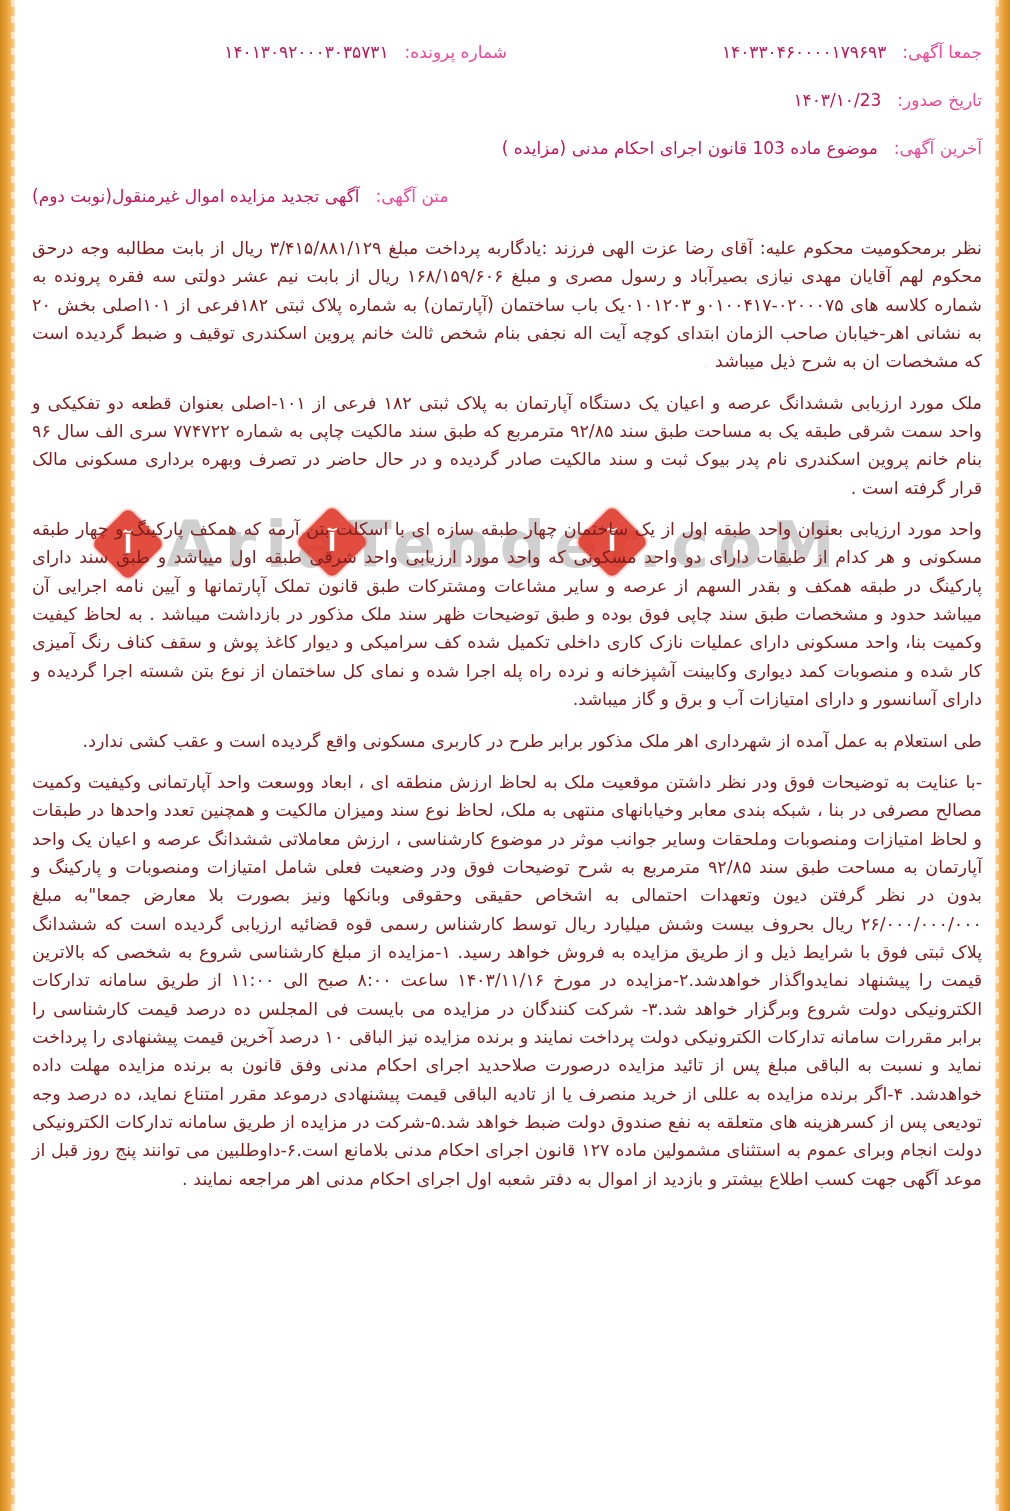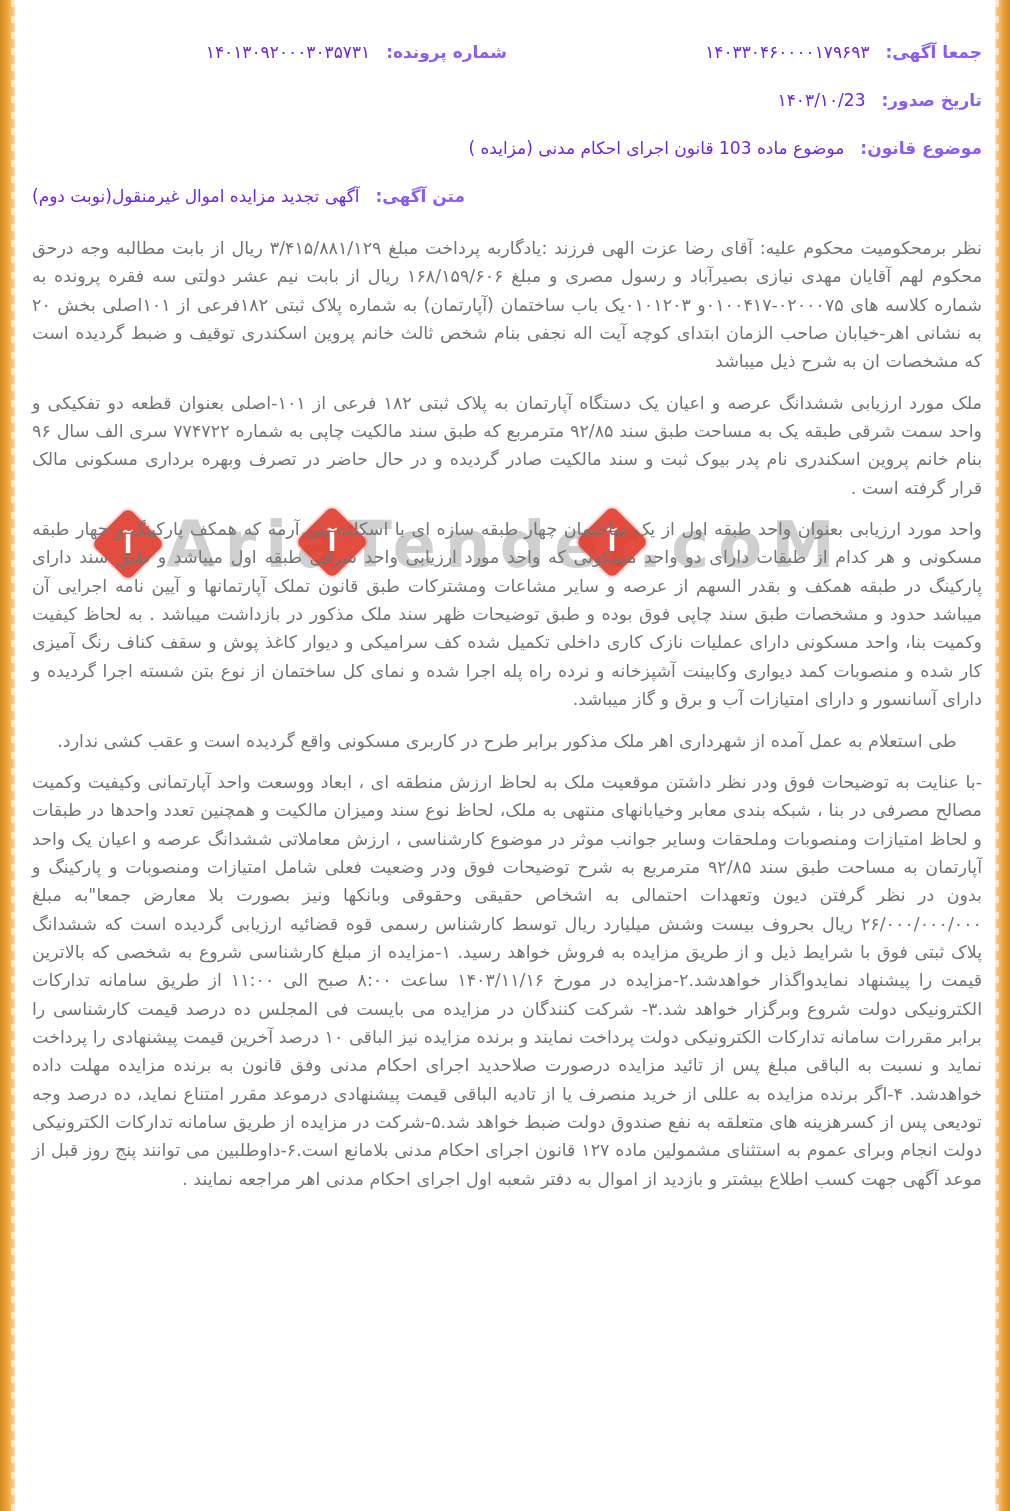--- a/index.html
+++ b/index.html
@@ -38,31 +38,31 @@
     z-index: 2;
     direction: rtl;
     padding: 42px 28px 0 32px;
   }
 
   header { margin-bottom: 10px; }
   .hrow { margin-bottom: 28px; font-size: 17px; }
   .cols { display: flex; }
   .cols .field { width: 50%; }
   .hrow.centered { text-align: left; }
-  .lbl { font-weight: bold; color: #8b5cf6; margin-left: 16px; }
-  .val { color: #6d28d9; }
+  .lbl { font-weight: normal; color: #ec4899; margin-left: 16px; }
+  .val { color: #be185d; }
 
   main p {
     font-size: 17.5px;
     line-height: 1.62;
-    color: #737373;
+    color: #7f1d1d;
     text-align: justify;
     margin-bottom: 13px;
   }
-  main p.oneline { text-align: center; }
+  main p.oneline { text-align: right; }
 
   
   .watermark {
     position: absolute;
     top: 492px; left: 0; right: 0;
     height: 130px;
     z-index: 1;
     pointer-events: none;
   }
   .wm-text {
@@ -129,21 +129,21 @@
       </div>
 
       <div class="hrow cols">
         <div class="field">
           <span class="lbl">تاریخ صدور:</span><span class="val">۱۴۰۳/۱۰/23</span>
         </div>
       </div>
 
       <div class="hrow">
         <div class="field">
-          <span class="lbl">موضوع قانون:</span><span class="val">موضوع ماده 103 قانون اجرای احکام مدنی (مزایده )</span>
+          <span class="lbl">آخرین آگهی:</span><span class="val">موضوع ماده 103 قانون اجرای احکام مدنی (مزایده )</span>
         </div>
       </div>
 
       <div class="hrow centered">
         <div class="field">
           <span class="lbl">متن آگهی:</span><span class="val">آگهی تجدید مزایده اموال غیرمنقول(نوبت دوم)</span>
         </div>
       </div>
     </header>
 

